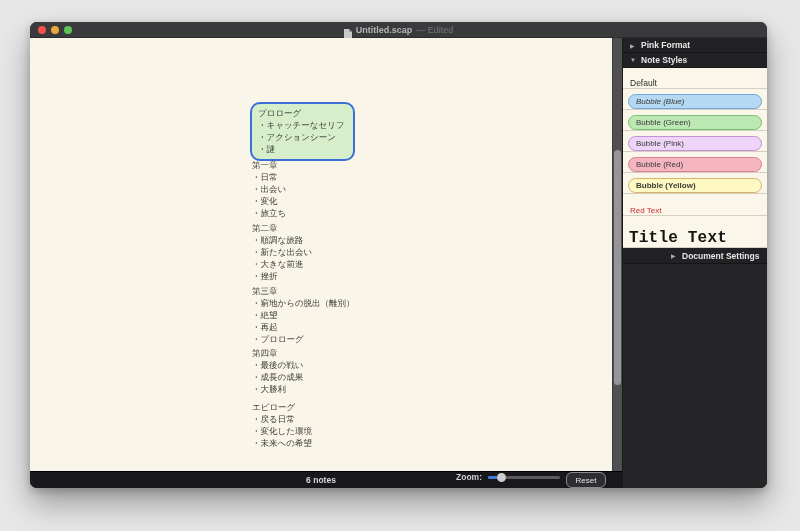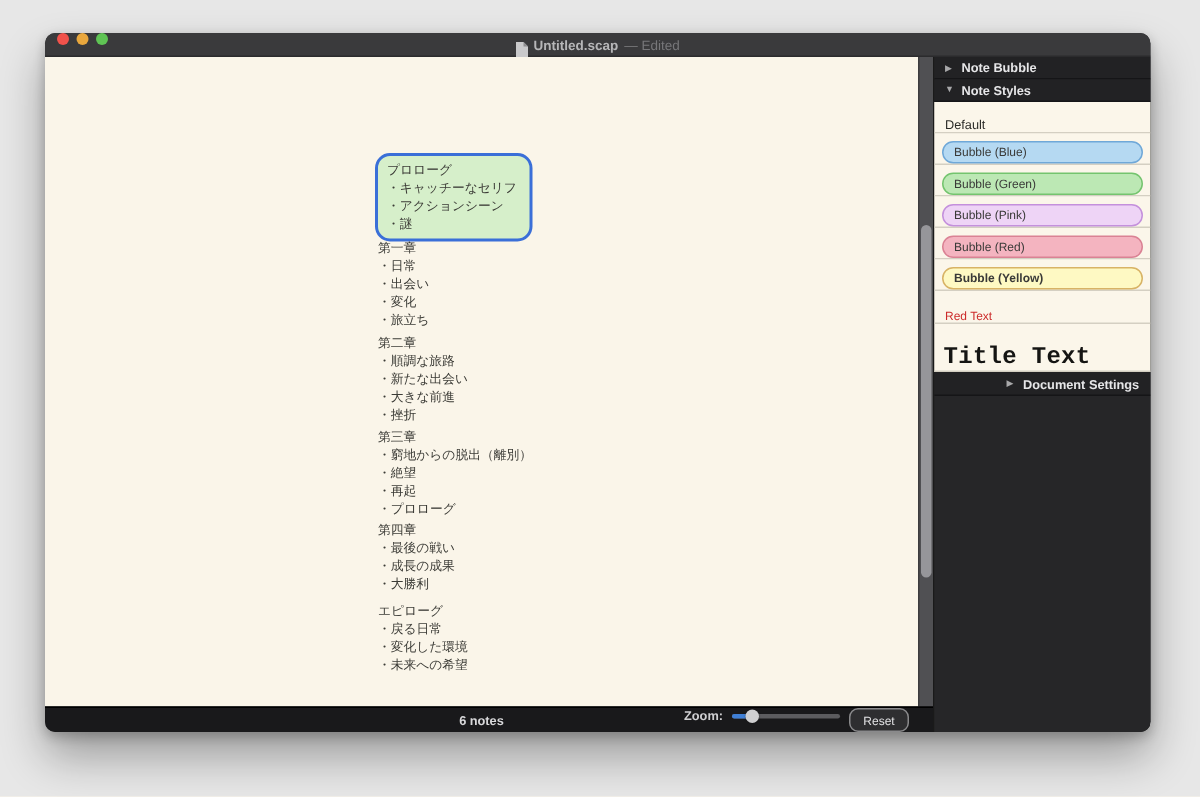--- a/index.html
+++ b/index.html
@@ -13,21 +13,21 @@
   .window {
     position:absolute; left:30px; top:22px; width:737px; height:466px;
     border-radius:7px; overflow:hidden;
     box-shadow:0 16px 30px rgba(0,0,0,.33), 0 3px 8px rgba(0,0,0,.22);
     display:flex; flex-direction:column;
     background:#2a2a2c;
   }
   
   .titlebar {
     height:16px; background:#3a3a3c; flex:0 0 16px;
-    display:flex; position:relative;
+    display:flex; align-items:center; position:relative;
     border-bottom:1px solid #2b2b2d;
   }
   .traffic { display:flex; gap:5px; margin-left:8px; }
   .tl { width:8px; height:8px; border-radius:50%; }
   .tl.red    { background:#f1524b; }
   .tl.yellow { background:#e9a73d; }
   .tl.green  { background:#5fc454; }
   .title-group {
     position:absolute; left:0; right:0; top:0; bottom:0;
     display:flex; align-items:center; justify-content:center; gap:4px;
@@ -182,32 +182,32 @@
             <div class="slider-thumb" id="slider-thumb" style="left: 9px;"></div>
           </div>
           <button class="reset-btn">Reset</button>
         </div>
       </div>
     </div>
 
     <div class="sidebar">
       <div class="sb-header">
         <span class="sb-tri">▶</span>
-        <span class="sb-title">Note Bubble</span>
+        <span class="sb-title">Pink Format</span>
       </div>
       <div class="sb-header">
         <span class="sb-tri">▼</span>
         <span class="sb-title">Note Styles</span>
       </div>
       <div class="style-list" id="style-list">
           <div class="style-row plain">
             <span>Default</span>
           </div>
           <div class="style-row bubble">
-            <div class="pill" style="background: rgb(181, 217, 242); border-color: rgb(111, 168, 216);">
+            <div class="pill" style="background: rgb(181, 217, 242); border-color: rgb(111, 168, 216); font-style: italic;">
               <span>Bubble (Blue)</span>
             </div>
           </div>
           <div class="style-row bubble">
             <div class="pill" style="background: rgb(188, 232, 180); border-color: rgb(116, 196, 110);">
               <span>Bubble (Green)</span>
             </div>
           </div>
           <div class="style-row bubble">
             <div class="pill" style="background: rgb(238, 212, 246); border-color: rgb(196, 144, 220);">

